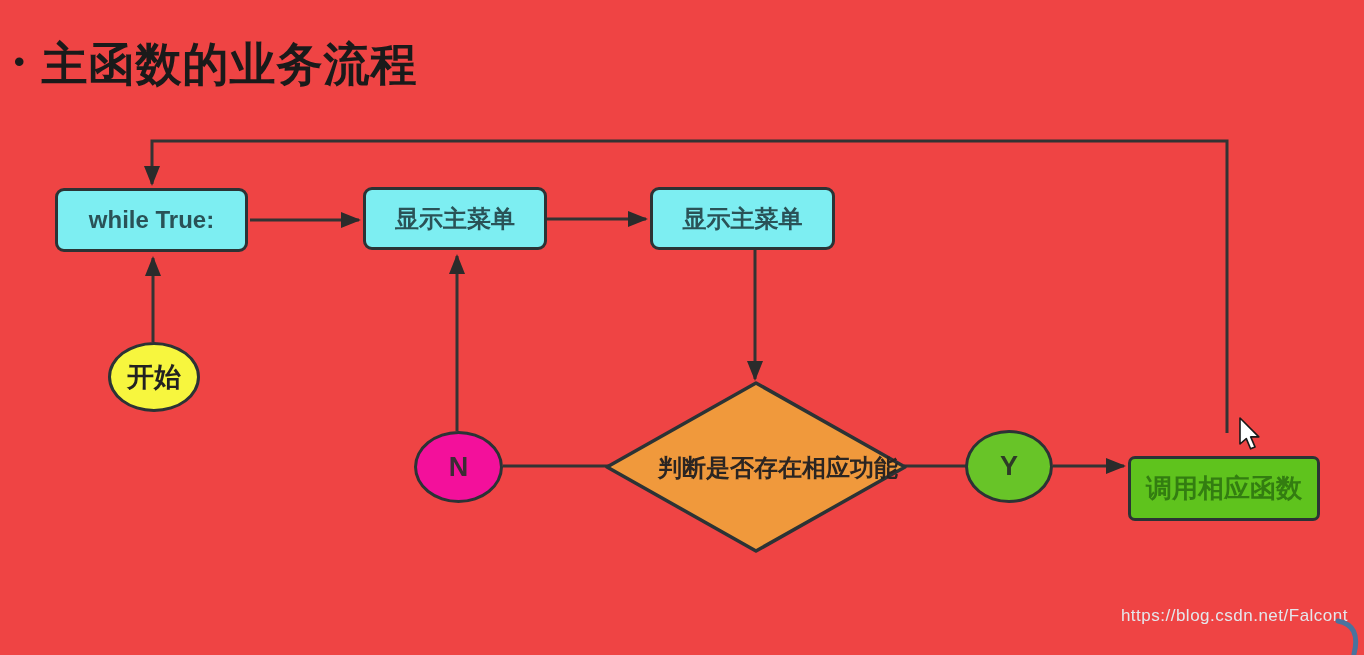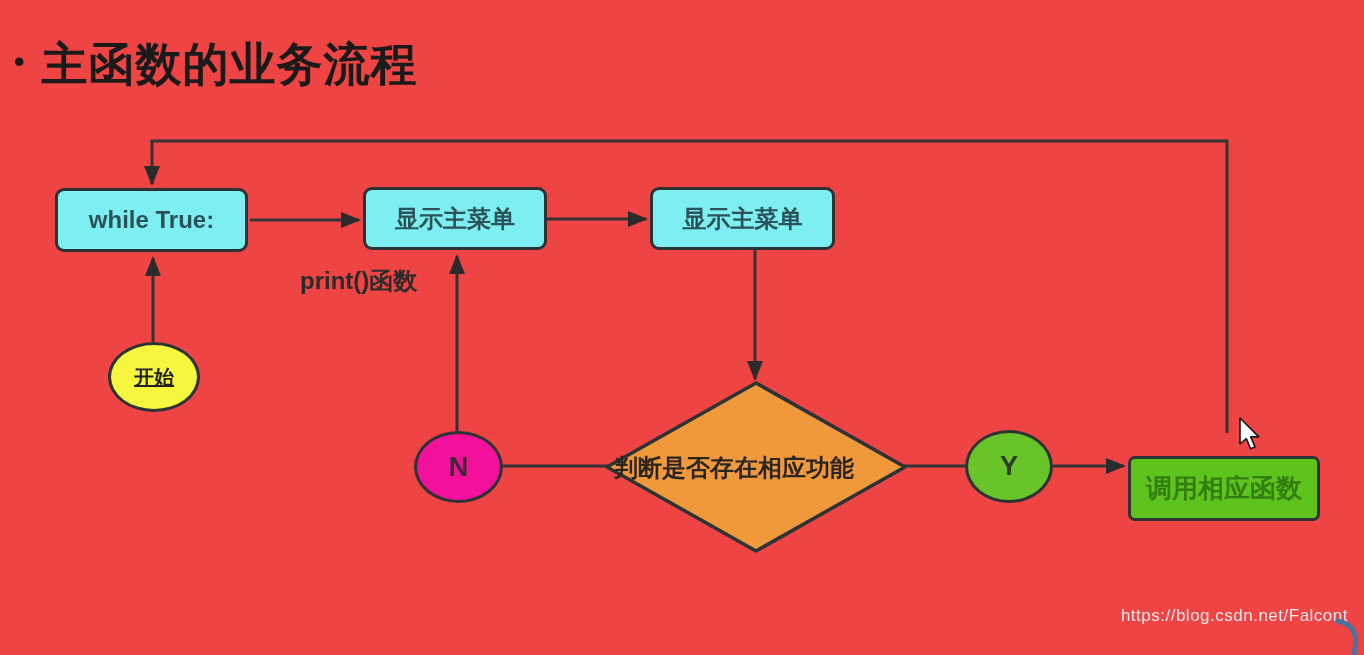--- a/index.html
+++ b/index.html
@@ -19,27 +19,27 @@
         justify-content:center;font-weight:bold;border:3px solid var(--node-border);}
   .box{background:var(--cyan-fill);color:var(--cyan-text);border-radius:9px;font-size:24px;}
   .box-while{left:55px;top:188px;width:193px;height:64px;}
   .box-display{left:363px;top:187px;width:184px;height:63px;}
   .box-select{left:650px;top:187px;width:185px;height:63px;}
   .box-call{left:1128px;top:433px;width:192px;height:65px;background:var(--green-box-fill);
             color:var(--green-box-text);border-radius:7px;font-size:26px;margin-top:23px;}
 
   .ellipse{border-radius:50%;}
   .node-start{left:108px;top:342px;width:92px;height:70px;background:var(--yellow-fill);
-              color:#222222;font-size:20px;text-decoration:underline;}
+              color:#222222;font-size:27px;}
   .node-n{left:414px;top:431px;width:89px;height:72px;background:var(--pink-fill);
           color:#3b2c34;font-size:27px;}
   .node-y{left:965px;top:430px;width:88px;height:73px;background:var(--green-circle-fill);
           color:#2e3b27;font-size:27px;}
 
-  .decision-label{position:absolute;left:614px;top:452px;width:284px;text-align:left;
+  .decision-label{position:absolute;left:614px;top:452px;width:284px;text-align:right;
                   font-size:24px;font-weight:bold;color:#2b2522;white-space:nowrap;}
 
   .edge-label{position:absolute;font-size:24px;font-weight:bold;color:var(--label-color);
               white-space:nowrap;}
   .label-print{left:300px;top:265px;}
   .label-input{left:758px;top:280px;}
 
   .watermark{position:absolute;right:16px;top:606px;font-size:17px;
              color:var(--watermark-color);letter-spacing:0.5px;}
   .swoosh{position:absolute;left:1328px;top:613px;}
@@ -92,21 +92,20 @@
   </div>
   <div class="node ellipse node-n">
     <span>N</span>
   </div>
   <div class="node ellipse node-y">
     <span>Y</span>
   </div>
 
   <div class="decision-label">判断是否存在相应功能</div>
 
-  <div class="edge-label label-print">print()函数</div>
 
   <div class="watermark">https://blog.csdn.net/Falcont</div>
 
   <svg class="swoosh" width="36" height="42" viewBox="0 0 36 42">
     <path d="M 10,8 C 25,11 31,21 26,41" fill="none" stroke="var(--swoosh-color)" stroke-width="5" stroke-linecap="round"></path>
   </svg>
 
   <svg class="cursor" width="26" height="34" viewBox="0 0 26 34">
     <polygon points="2,1 2,27 8.3,21.6 12.6,31.8 17,29.9 12.7,19.9 20.8,19.9" fill="#ffffff" stroke="#1a1a1a" stroke-width="1.6" stroke-linejoin="round"></polygon>
   </svg>

